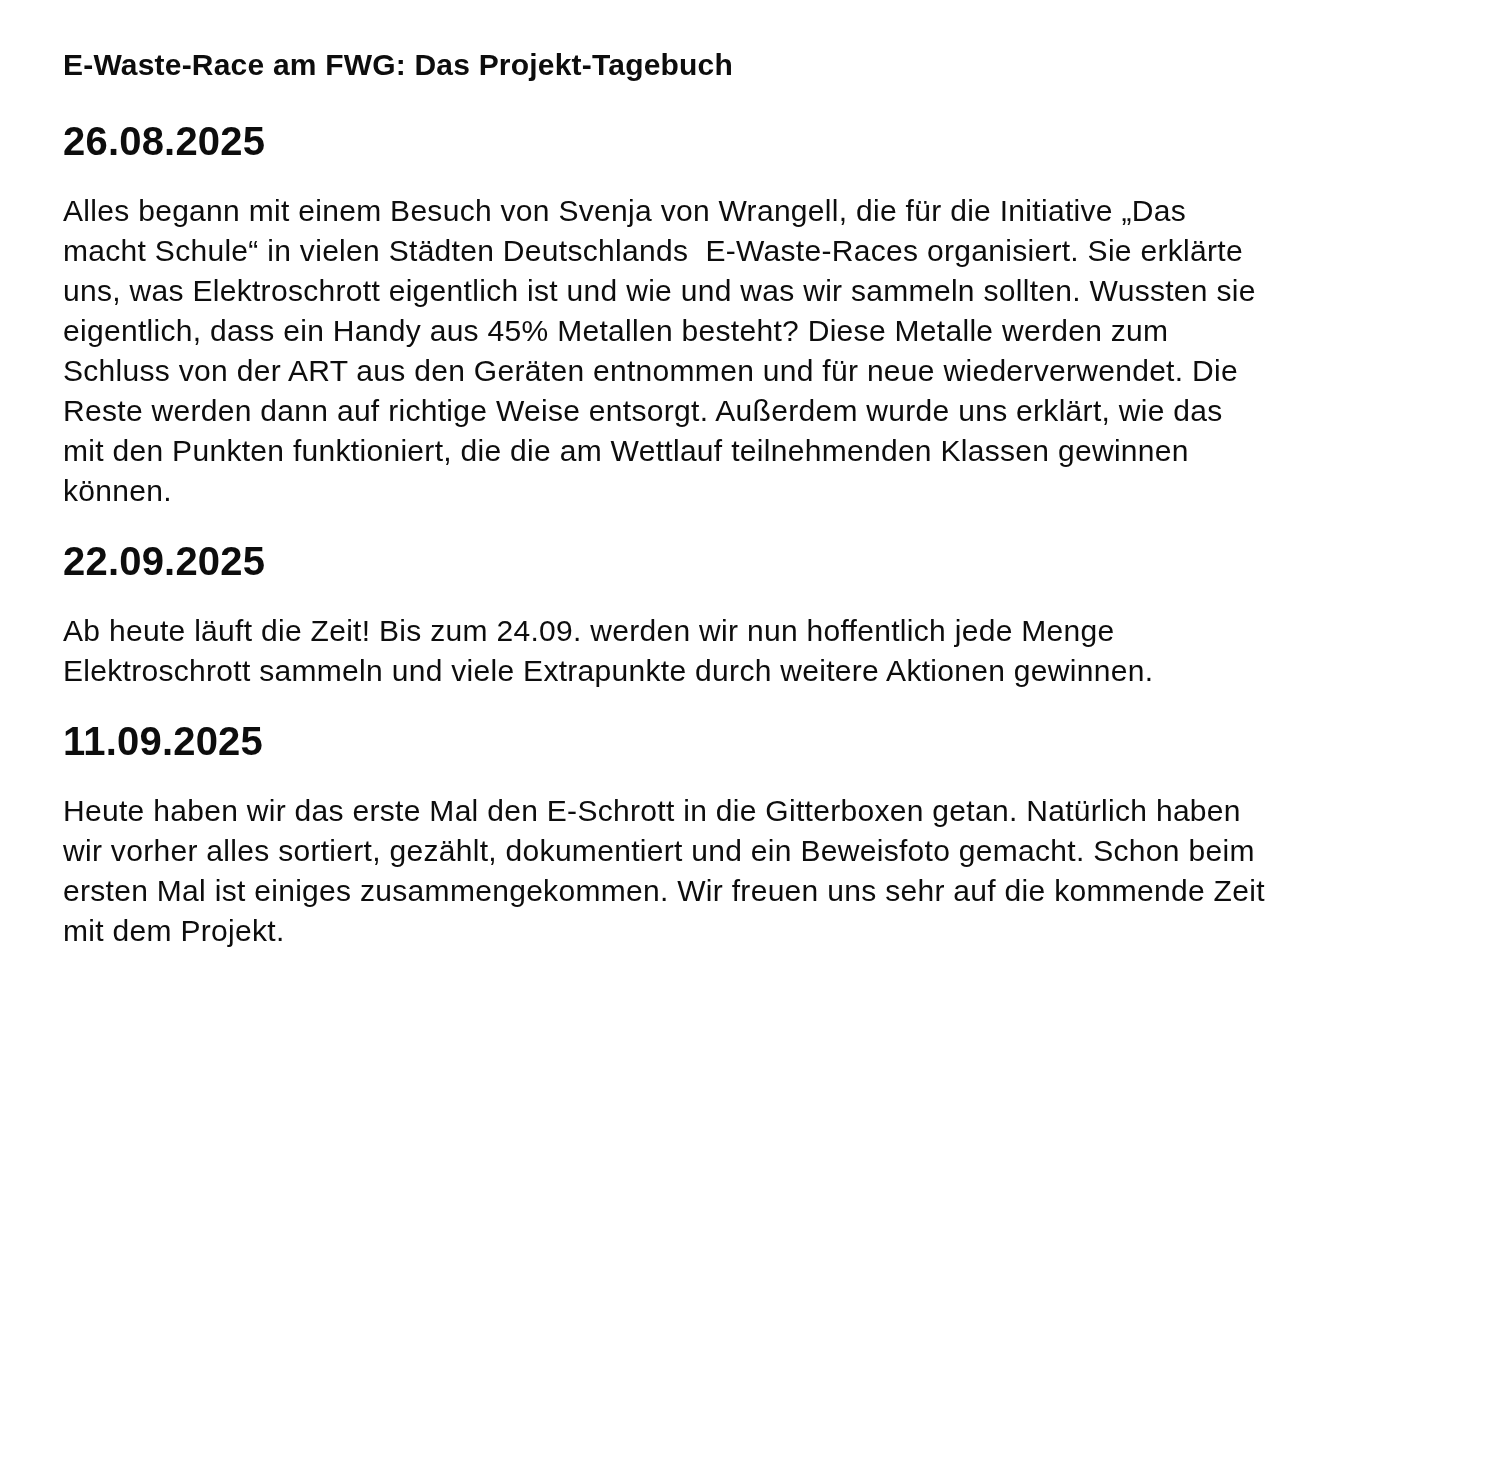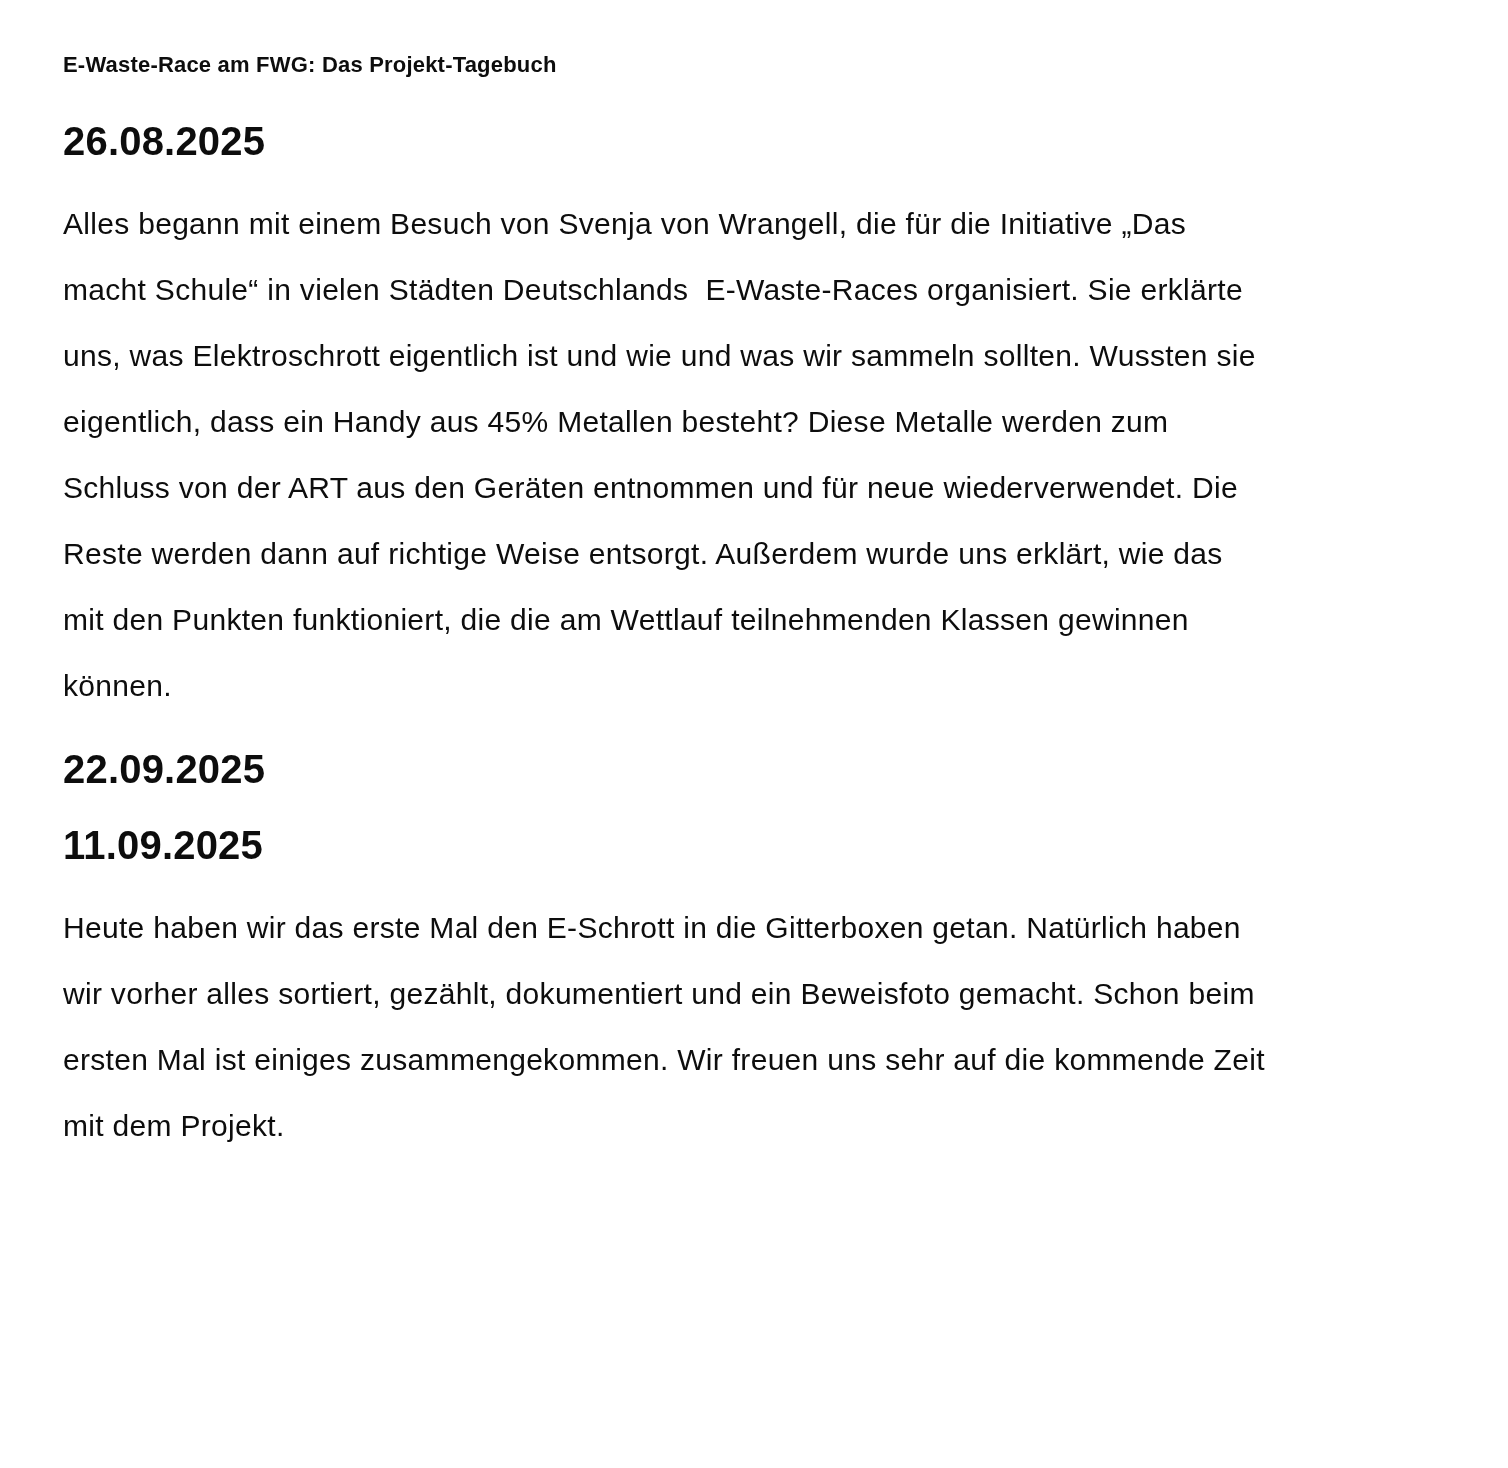--- a/index.html
+++ b/index.html
@@ -15,40 +15,40 @@
     overflow: hidden;
   }
   .doc {
     box-sizing: border-box;
     width: 1508px;
     min-height: 1468px;
     padding: 39px 52px 40px 63px;
     background: #ffffff;
   }
   .title {
-    font-size: 22px;
+    font-size: 30px;
     font-weight: 700;
     line-height: 52px;
     letter-spacing: 0.2px;
     margin: 0 0 24px 0;
   }
   .entry {
     margin: 0;
   }
   .date {
     font-size: 40px;
     font-weight: 700;
     line-height: 52px;
     letter-spacing: 0.2px;
     margin: 24px 0;
   }
   .entry-text {
     font-size: 30px;
     font-weight: 400;
-    line-height: 66px;
+    line-height: 40px;
     letter-spacing: 0.3px;
     margin: 24px 0;
     max-width: 1395px;
     white-space: pre-wrap;
   }
 </style>
 </head>
 <body style="color: rgb(13, 13, 13); background: rgb(255, 255, 255);">
 
 <main class="doc">
@@ -64,20 +64,22 @@
 Reste werden dann auf richtige Weise entsorgt. Außerdem wurde uns erklärt, wie das
 mit den Punkten funktioniert, die die am Wettlauf teilnehmenden Klassen gewinnen
 können.</p>
   </section>
 
   <section class="entry">
     <h2 class="date">22.09.2025</h2>
   </section>
 
   <section class="entry">
+    <p class="entry-text">Ab heute läuft die Zeit! Bis zum 24.09. werden wir nun hoffentlich jede Menge
+Elektroschrott sammeln und viele Extrapunkte durch weitere Aktionen gewinnen.</p>
   </section>
 
   <section class="entry">
     <h2 class="date">11.09.2025</h2>
     <p class="entry-text">Heute haben wir das erste Mal den E-Schrott in die Gitterboxen getan. Natürlich haben
 wir vorher alles sortiert, gezählt, dokumentiert und ein Beweisfoto gemacht. Schon beim
 ersten Mal ist einiges zusammengekommen. Wir freuen uns sehr auf die kommende Zeit
 mit dem Projekt.</p>
   </section>
 </main>

